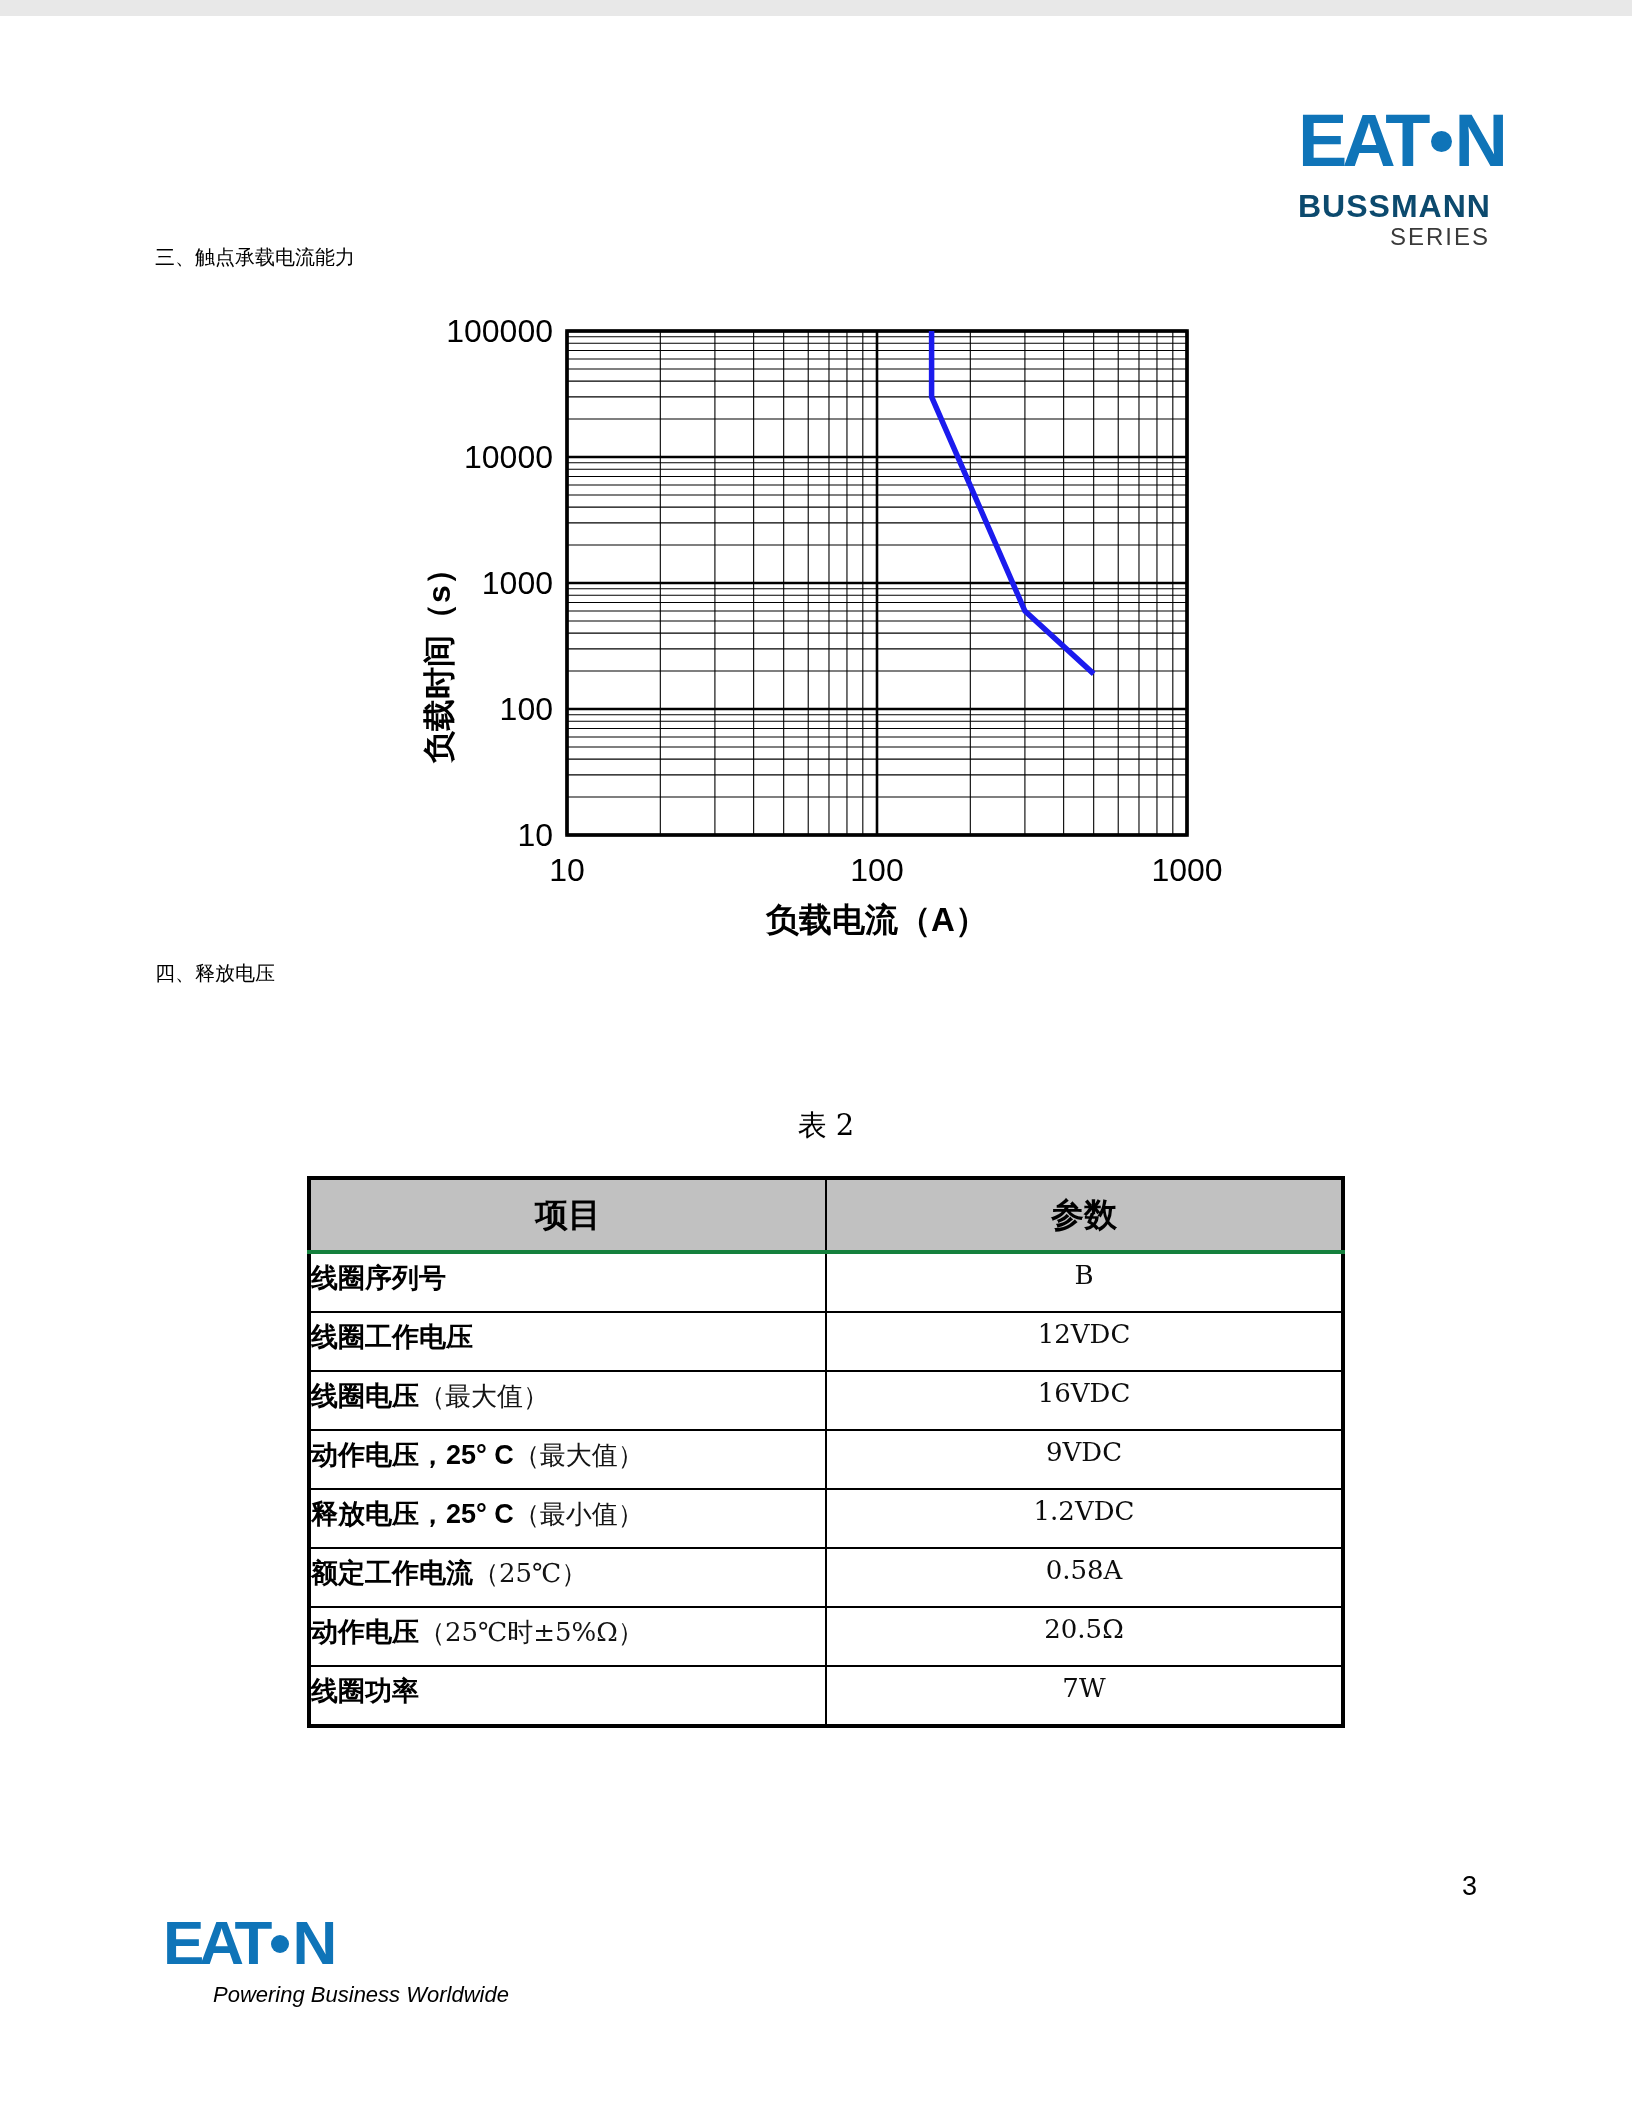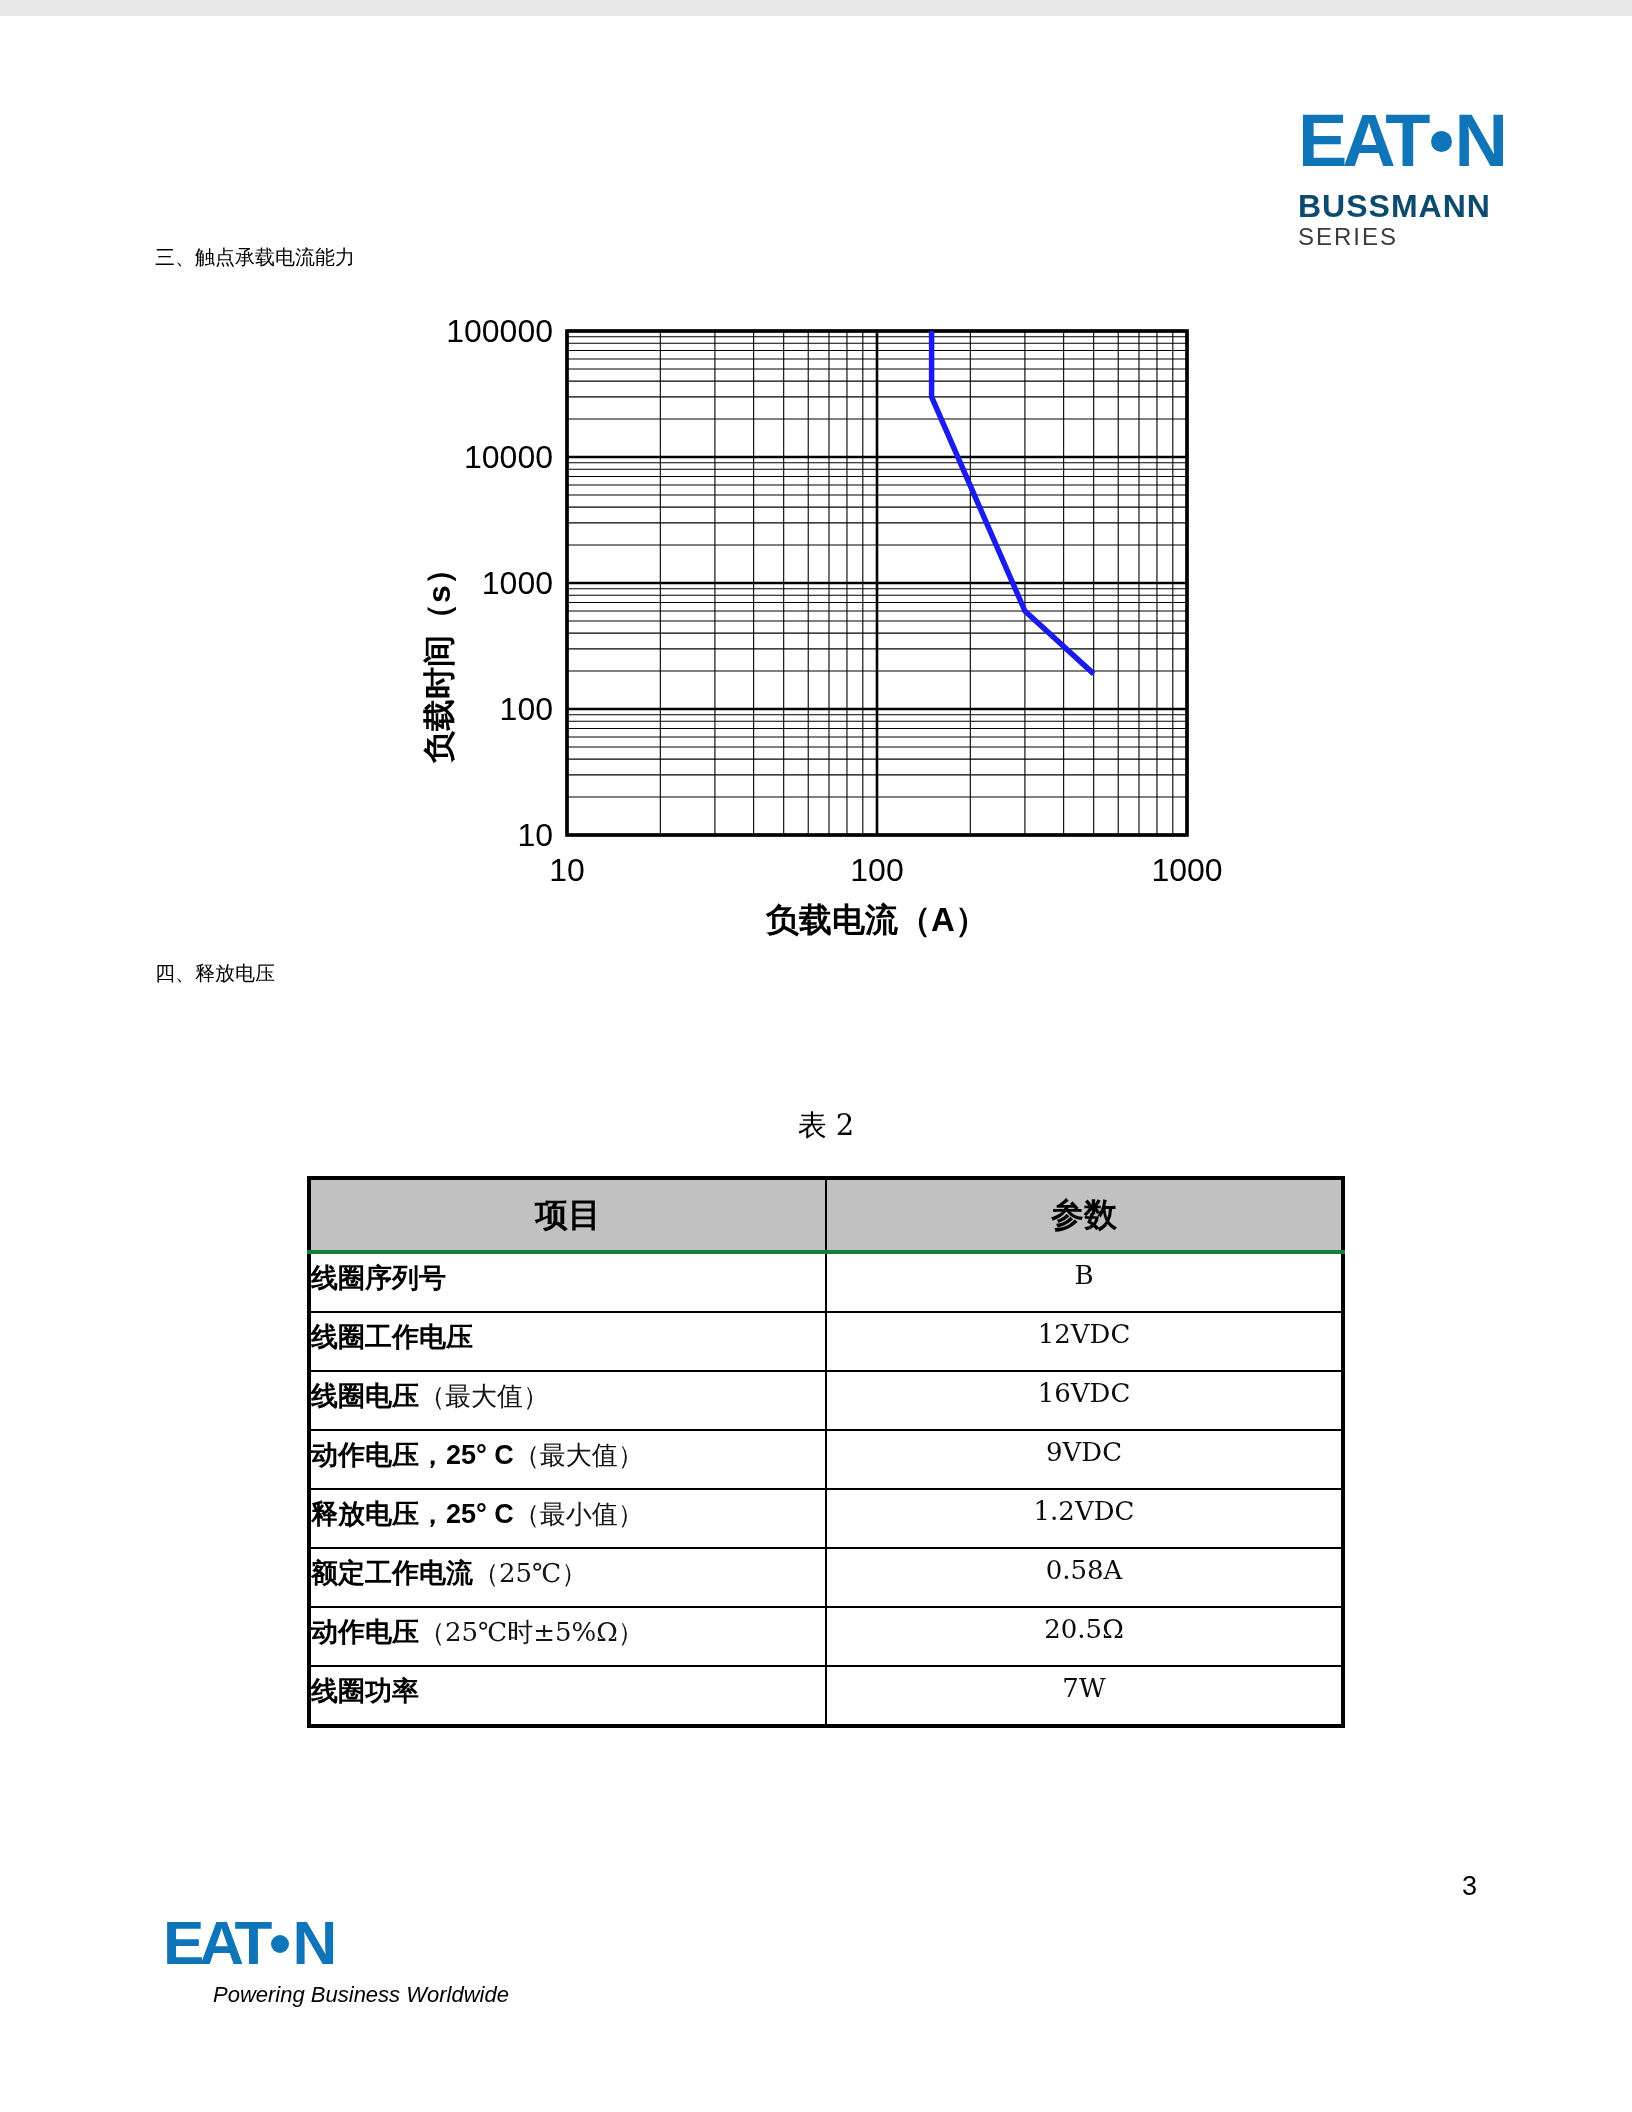--- a/index.html
+++ b/index.html
@@ -27,21 +27,21 @@
     display:inline-block;border-radius:50%;background:#0f74b8;
     vertical-align:baseline;
   }
   .hdr-logo .eaton-dot{width:21px;height:21px;margin:0 3px 0 5px;position:relative;top:-14px;}
   .bussmann{
     font-size:32px;font-weight:bold;color:#0c4a6e;
     letter-spacing:1px;margin-top:12px;line-height:1;white-space:nowrap;
   }
   .series{
     font-size:24px;color:#3a3a3a;letter-spacing:2px;
-    line-height:1;margin-top:3px;width:192px;
+    text-align:right;line-height:1;margin-top:3px;width:192px;
   }
   
   .section-heading{
     position:absolute;left:155px;
     font-family:Liberation Sans, sans-serif;
     font-size:20px;color:#000;white-space:nowrap;
   }
   #heading-contact{top:228px;}
   #heading-coil{top:944px;}
   

